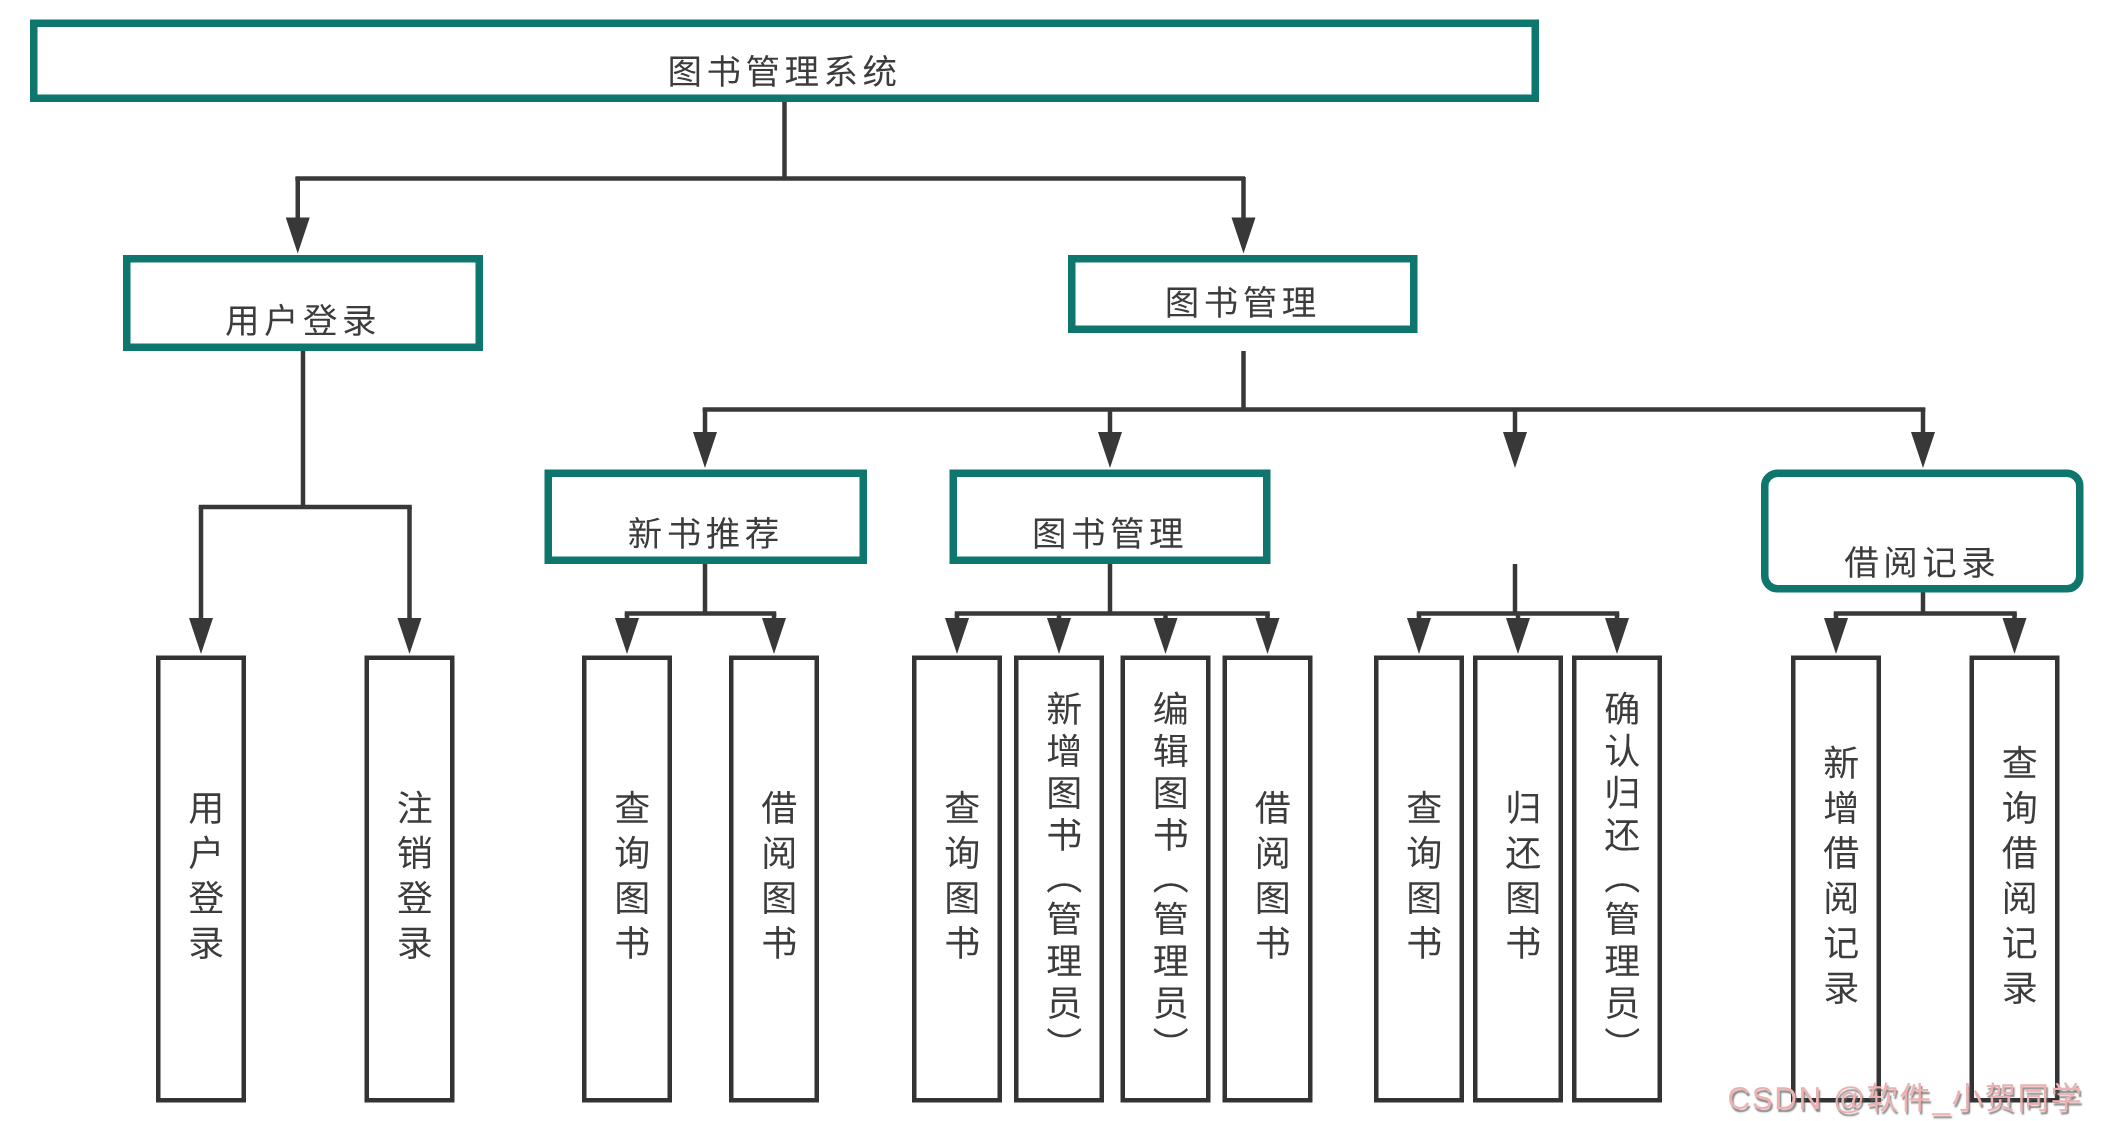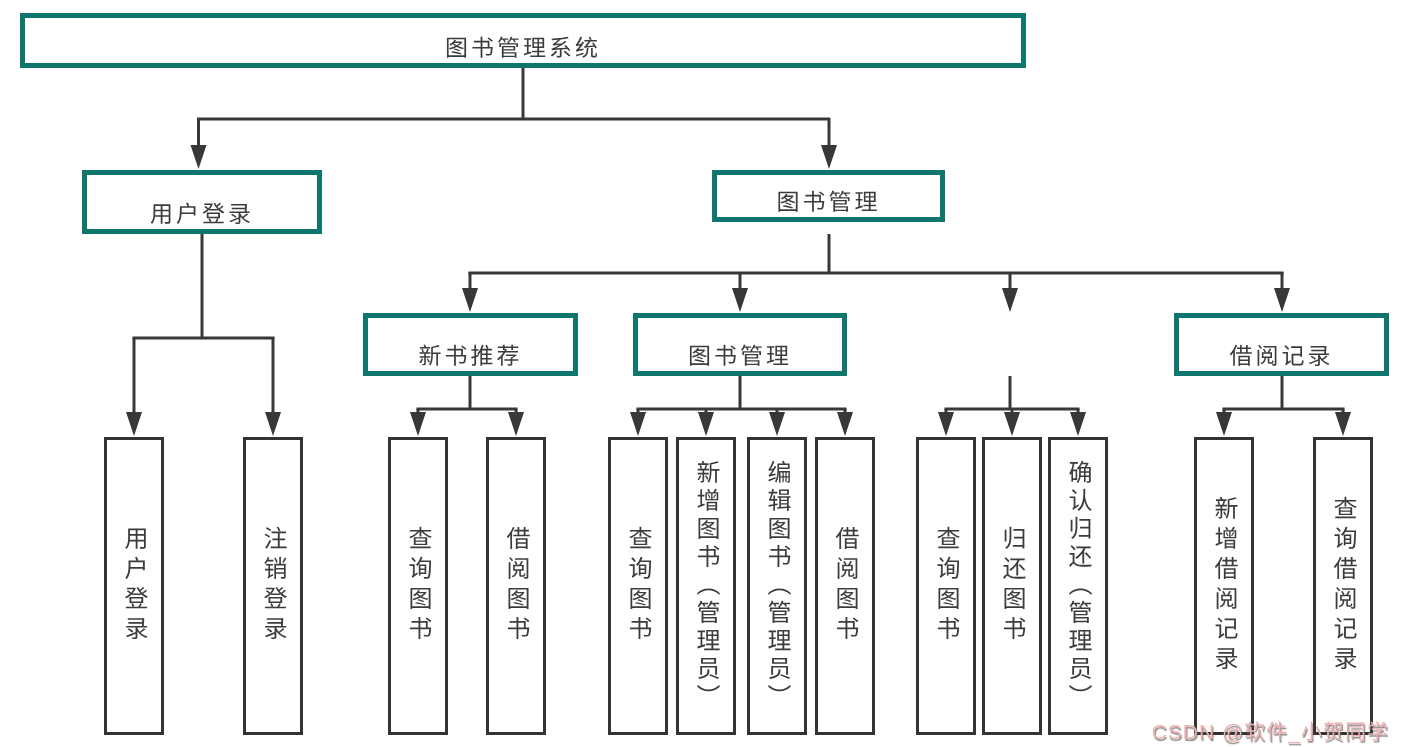--- a/index.html
+++ b/index.html
@@ -139,21 +139,21 @@
   <div class="node" style="left:712px;top:170px;width:233px;height:52px;">
     <span>图书管理</span>
   </div>
 
   <div class="node" style="left:363px;top:313px;width:215px;height:63px;font-family:Liberation Mono, monospace;">
     <span>新书推荐</span>
   </div>
   <div class="node" style="left:633px;top:313px;width:214px;height:63px;">
     <span>图书管理</span>
   </div>
-  <div class="node" style="left:1174px;top:313px;width:215px;height:63px;">
+  <div class="node" style="left:1174px;top:313px;width:215px;height:82px;border-radius:11px;">
     <span>借阅记录</span>
   </div>
 
   <div class="leaf" style="left:104px;">
     <span class="vtext">用户登录</span>
   </div>
   <div class="leaf" style="left:243px;">
     <span class="vtext">注销登录</span>
   </div>
 

